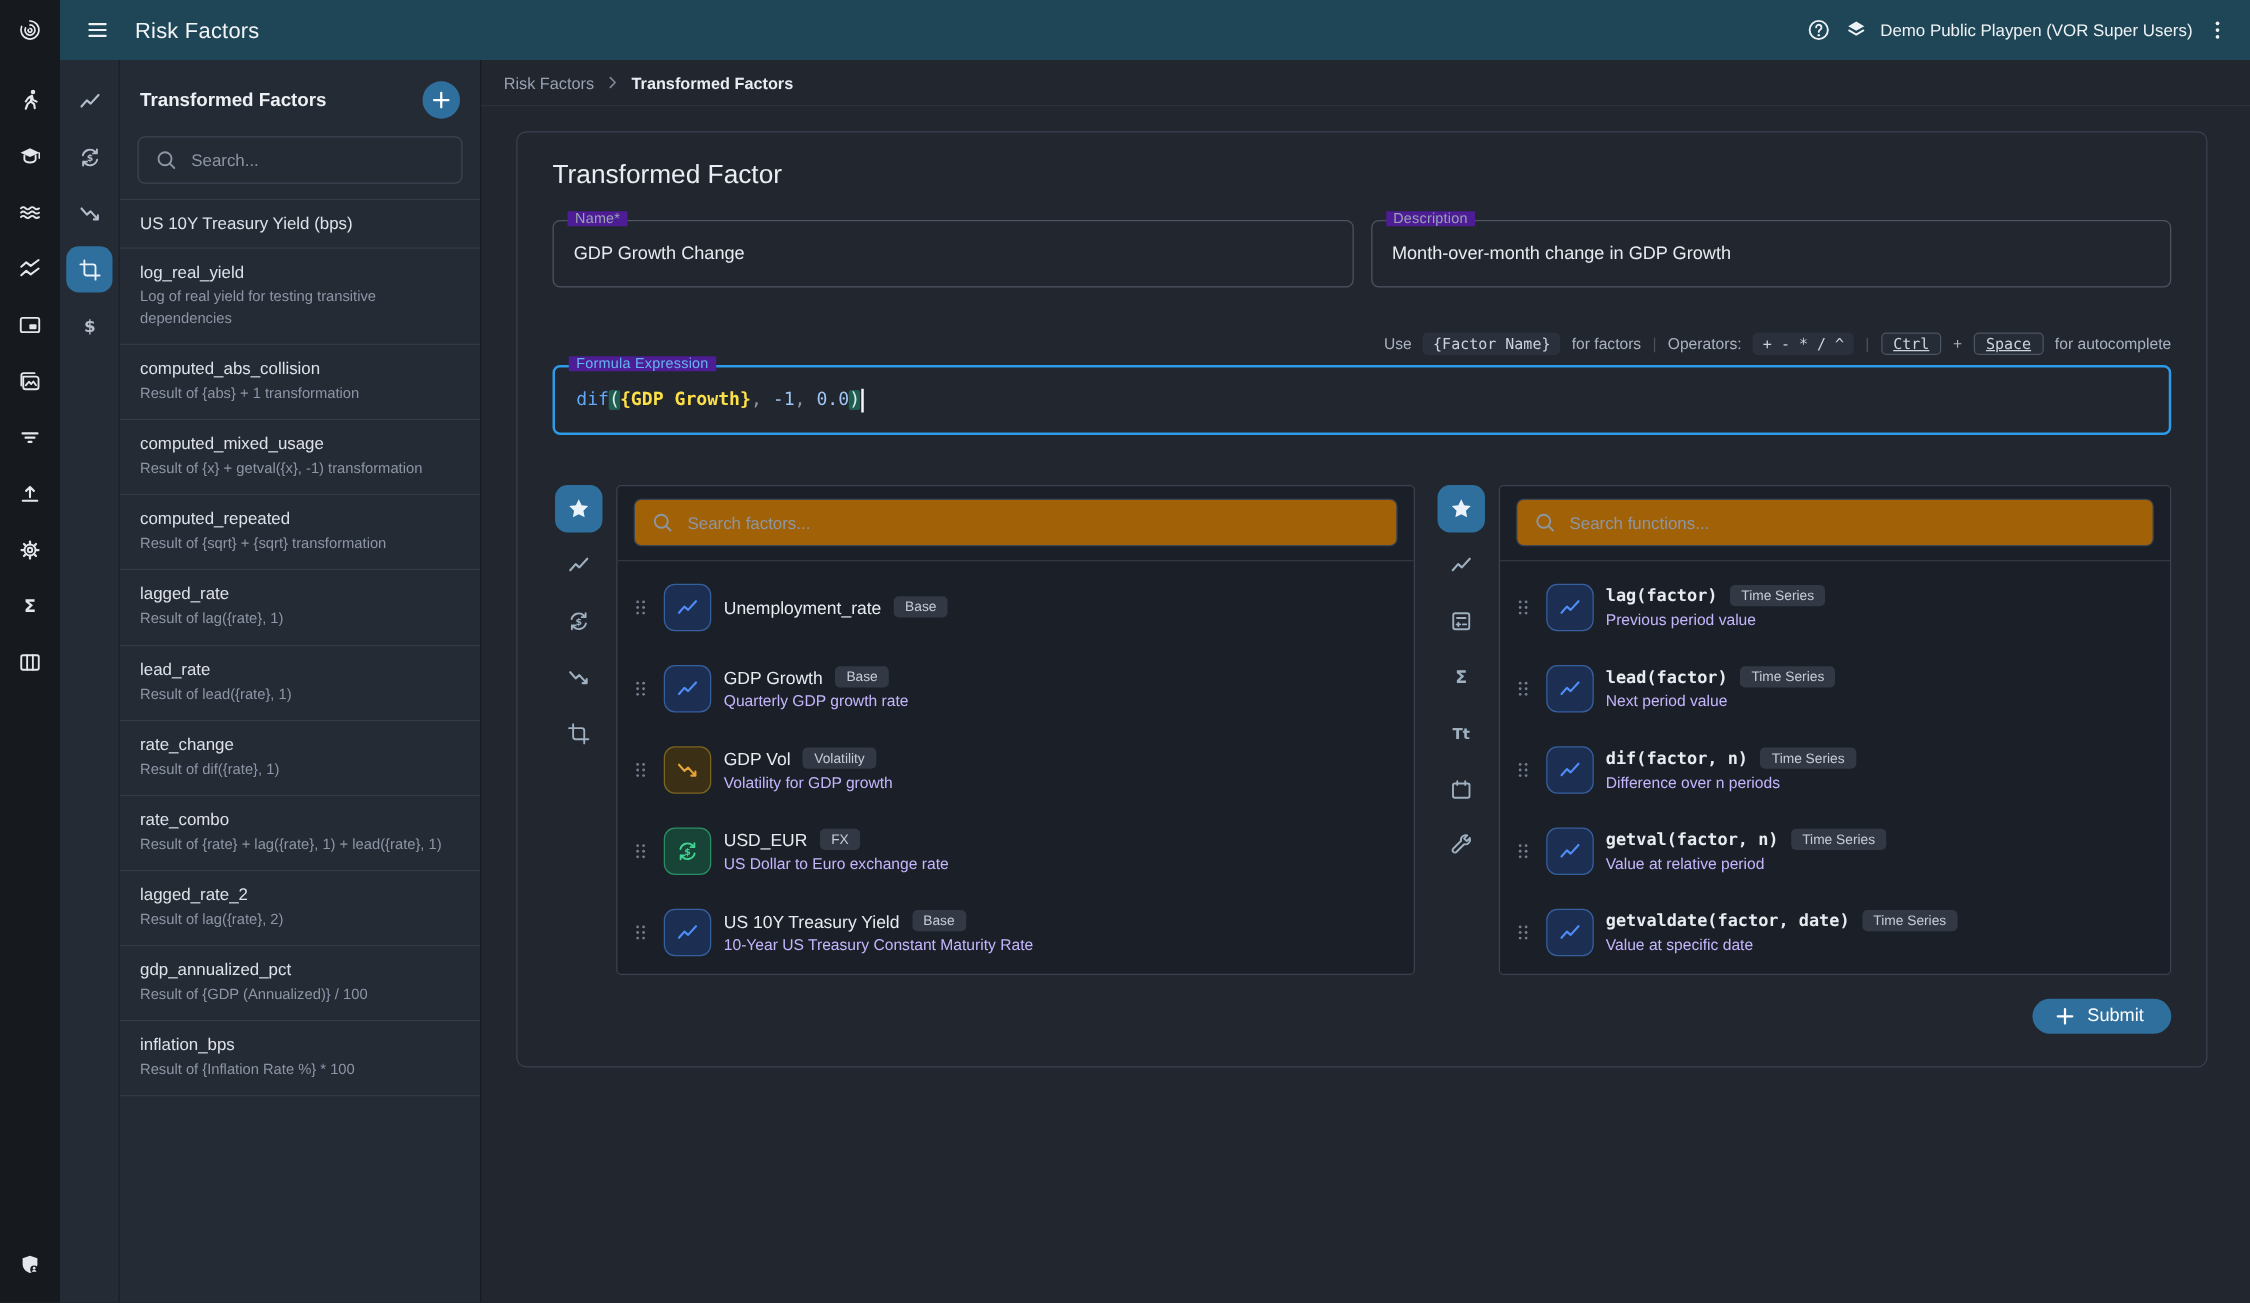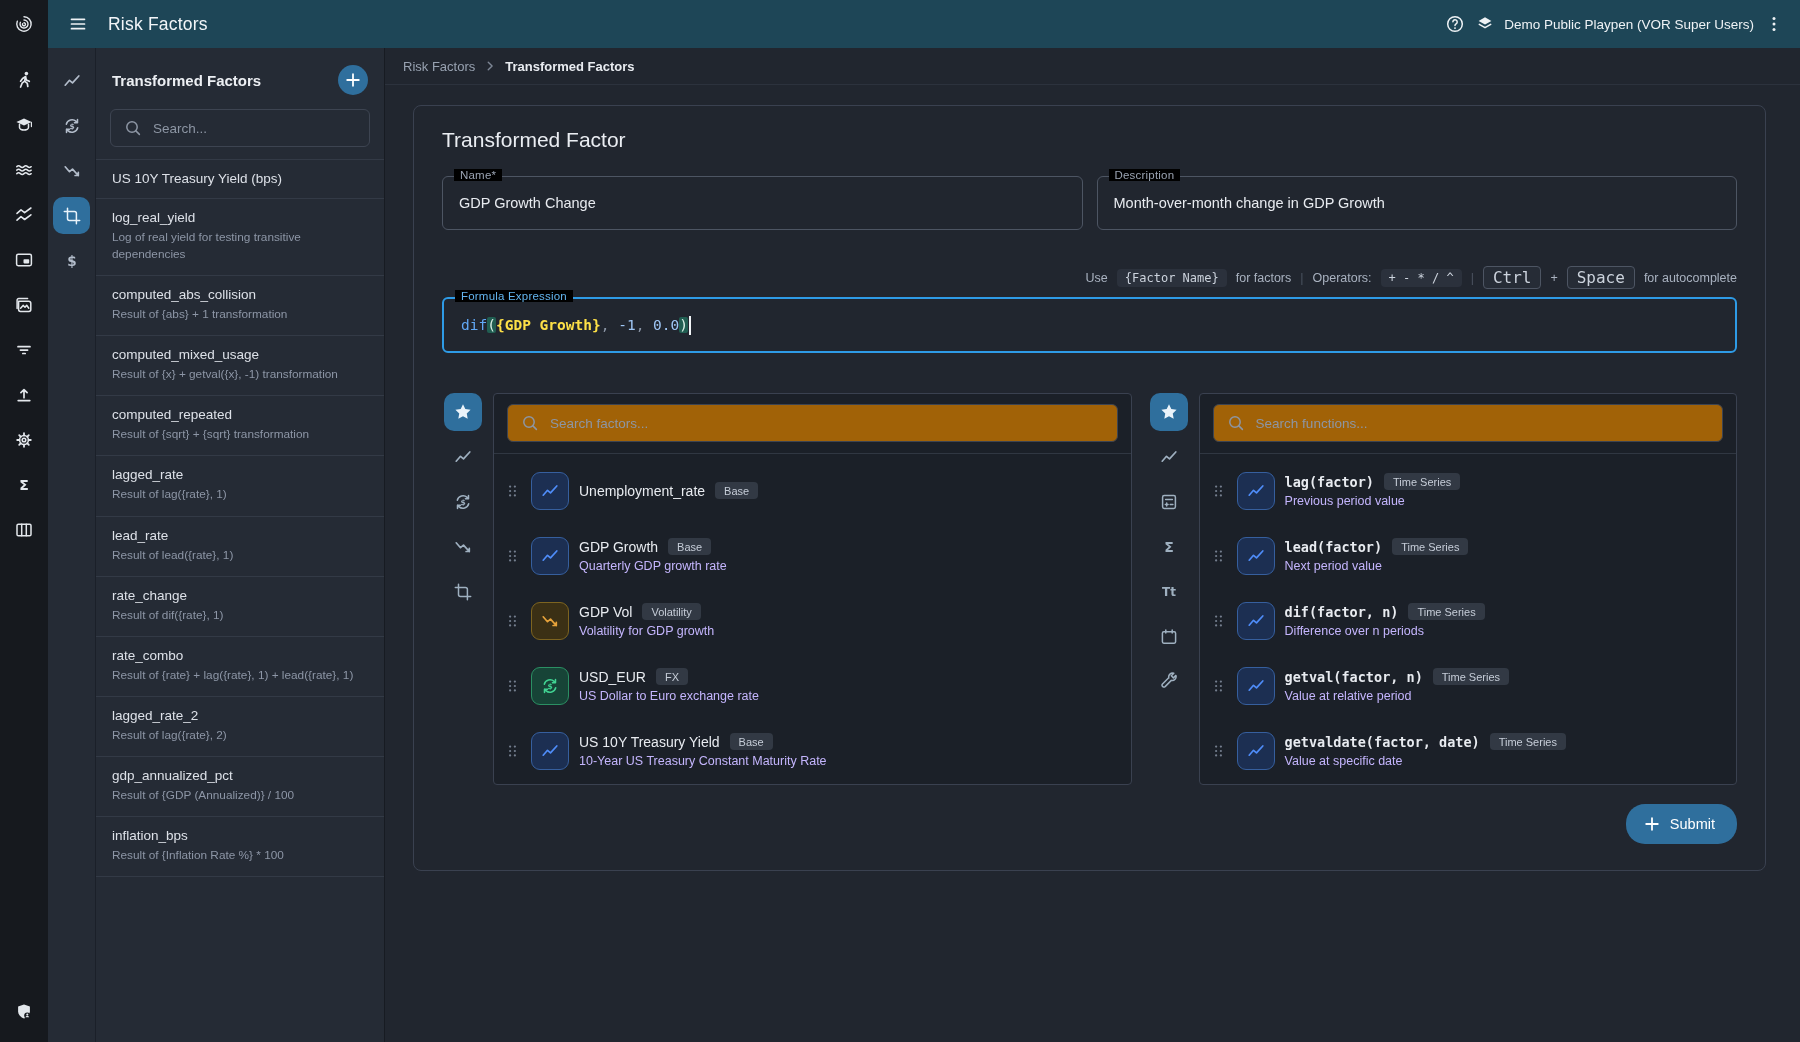--- a/index.html
+++ b/index.html
@@ -45,26 +45,26 @@
   .breadcrumb { height:37px; display:flex; align-items:center; gap:8px; padding:0 18px; border-bottom:1px solid #2c323d; font-size:13px; flex:0 0 auto; }
   .crumb-muted { color:#98a2b1; cursor:pointer; }
   .crumb-sep { color:#7d8massage695; color:#7d8695; display:flex; }
   .crumb-current { color:#e9ecf1; font-weight:600; }
 
   .card { margin:20px 34px 0 28px; border:1px solid #3a4150; border-radius:8px; padding:22px 28px 26px; }
   .card-heading { font-size:21px; font-weight:500; color:#eaedf2; margin-bottom:24px; }
 
   .fields-row { display:flex; gap:14px; margin-bottom:36px; }
   .field { position:relative; flex:1; border:1px solid #4d5563; border-radius:6px; height:54px; display:flex; align-items:center; padding:0 16px; }
-  .field-label { position:absolute; top:-8px; left:11px; background:#000000; padding:0 6px; font-size:11.5px; color:#9aa3b2; letter-spacing:.2px; }
+  .field-label { position:absolute; top:-8px; left:11px; background:#4c1d95; padding:0 6px; font-size:11.5px; color:#9aa3b2; letter-spacing:.2px; }
   .field-value { font-size:14.5px; color:#e8ebf0; }
 
   .hint-row { display:flex; justify-content:flex-end; align-items:center; gap:9px; font-size:12.5px; color:#a9b2c0; margin-bottom:8px; }
   .hint-code { font-family:"DejaVu Sans Mono", monospace; font-size:12px; background:#2b313c; color:#ccd3dd; padding:2px 8px; border-radius:4px; }
-  .hint-key { font-family:"DejaVu Sans Mono", monospace; font-size:16px; background:#262c36; border:1px solid #4d5563; color:#ccd3dd; padding:1px 9px; border-radius:4px; }
+  .hint-key { font-family:"DejaVu Sans Mono", monospace; font-size:12px; background:#262c36; border:1px solid #4d5563; color:#ccd3dd; padding:1px 9px; border-radius:4px;text-decoration:underline; }
   .hint-div { color:#4a5260; }
 
   .formula-field { position:relative; border:2px solid #2e9be6; border-radius:6px; height:56px; display:flex; align-items:center; padding:0 17px; margin-bottom:40px; }
   .formula-field .field-label { color:#64b6f0; top:-9px; }
   .formula-content { font-family:"DejaVu Sans Mono", monospace; font-size:14.5px; display:flex; align-items:center; }
   .tok-function { color:#61a8f5; }
   .tok-bracket { color:#d9efe6; background:#215e52; border-radius:2px; }
   .tok-factor { color:#fde047;font-weight:bold; }
   .tok-punct { color:#8b95a5; white-space:pre; }
   .tok-number { color:#9fc6f5; white-space:pre; }
@@ -88,21 +88,21 @@
   .tile-amber { background:#3b3015; border-color:#7d6420; color:#e7a33b; }
   .tile-green { background:#174437; border-color:#2b8f63; color:#41d392; }
   .row-text { min-width:0; }
   .row-title-line { display:flex; align-items:center; gap:10px; }
   .row-name { font-size:14px; color:#e8ebf0; white-space:nowrap; }
   .row-name.mono { font-family:"DejaVu Sans Mono", monospace; font-size:13.5px; font-weight:600; }
   .chip { background:#323944; color:#c6cdd8; font-size:11px; padding:2.5px 9px; border-radius:4px; white-space:nowrap; }
   .row-desc { font-size:12.5px; color:#c4b5fd; margin-top:4px; }
 
   .submit-row { display:flex; justify-content:flex-end; margin-top:19px; }
-  .submit-btn { display:flex; align-items:center; gap:8px; background:#2f6f9d; color:#fff; border:none; border-radius:19px; height:40px; padding:0 22px 0 16px; font-size:14.5px; font-family:inherit; cursor:pointer; }
+  .submit-btn { display:flex; align-items:center; gap:8px; background:#2f6f9d; color:#fff; border:none; border-radius:19px; height:28px; padding:0 22px 0 16px; font-size:14.5px; font-family:inherit; cursor:pointer; }
 </style>
 </head>
 <body>
 
 <header class="topbar">
   <div class="logo-box">
       <span>
         <svg width="20" height="20" viewBox="0 0 20 20" fill="none" stroke="currentColor" stroke-width="1.5" stroke-linecap="round" stroke-linejoin="round">
           <path stroke-width="1.4" d="M10 2.8a7.2 7.2 0 1 1-6.7 4.4M10 6a4 4 0 1 1-3.6 2.3M10 8.8a1.5 1.5 0 1 1-1.4.9"></path>
         </svg>

